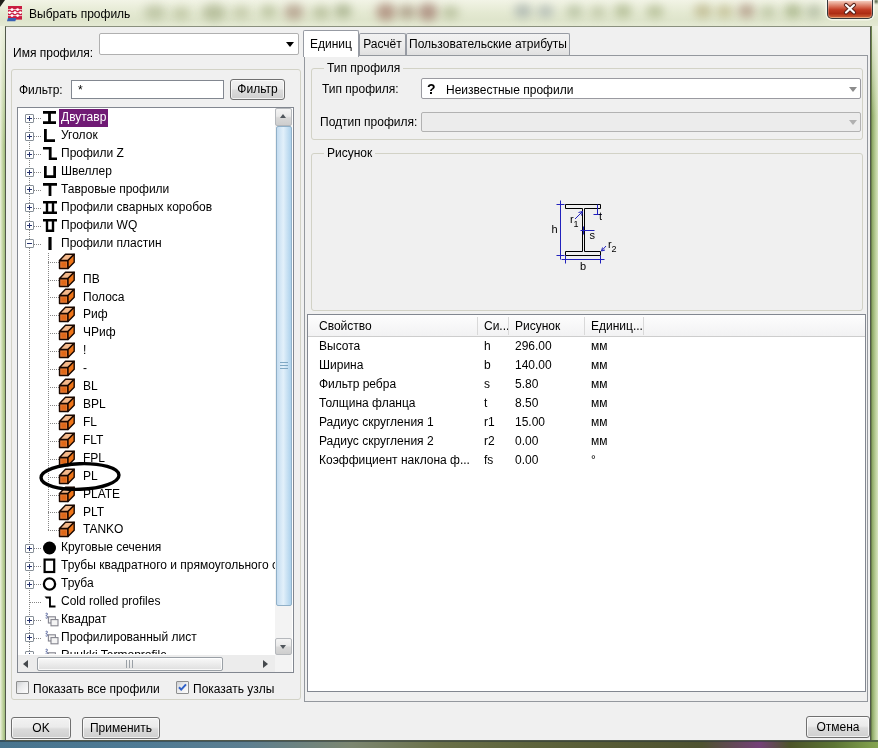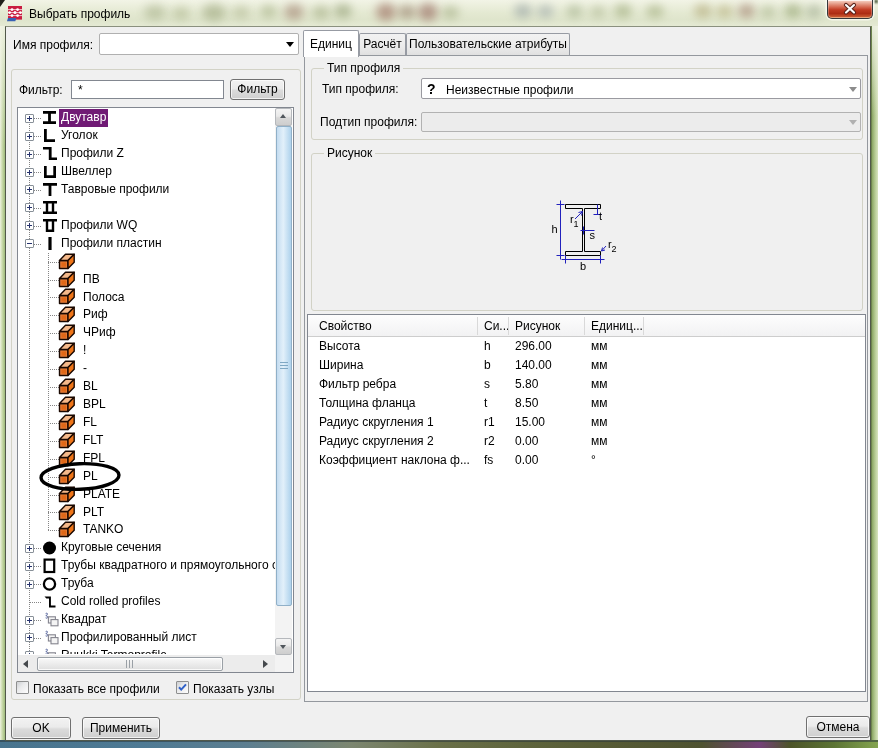--- a/index.html
+++ b/index.html
@@ -127,21 +127,21 @@
     </g>
 </svg>
 <div id="title">Выбрать профиль</div>
 <div id="closebtn"><svg width="44" height="17" viewBox="0 0 44 17">
       <g stroke-linecap="round">
         <path d="M18 5 L26 12.5 M26 5 L18 12.5" stroke="#5a241c" stroke-width="4.2"></path>
         <path d="M18 5 L26 12.5 M26 5 L18 12.5" stroke="#fff" stroke-width="2.1"></path>
       </g>
     </svg></div>
 
-<div class="lbl" style="left:13px;top:38px">Имя профиля:</div>
+<div class="lbl" style="left:13px;top:46px">Имя профиля:</div>
 <div class="combo" style="left:99px;top:33px;width:200px;height:22px"></div>
 <div class="arr-b" style="left:286px;top:42px"></div>
 <div class="group" style="left:11px;top:69px;width:290px;height:631px"></div>
 <div class="lbl" style="left:19px;top:83px">Фильтр:</div>
 <div style="position:absolute;left:71px;top:80px;width:153px;height:19px;background:#fff;border:1px solid #828790;font-size:12px;padding:2px 0 0 6px">*</div>
 <div class="btn7" style="left:230px;top:79px;width:55px;height:21px;line-height:19px">Фильтр</div>
 
 <div id="tree"></div>
 <div id="treec">
 <div class="vdot" style="left:11px;top:10px;height:538px"></div>
@@ -192,20 +192,21 @@
       </svg></div>
 <div class="titem" style="left:41px;top:73px;height:17.92px">Тавровые профили</div>
 <div class="hdot" style="left:16px;top:100px;width:8px"></div>
 <div class="pmbox" style="left:7px;top:95px">
       <span class="pm-h"></span>
       <span class="pm-v"></span>
     </div>
 <div class="ticon" style="left:24px;top:92px"><svg width="16" height="16" viewBox="0 0 16 16">
         <path fill="#000" d="M1 1h14v2.6H1zM1 11.4h14V14H1zM3.8 3.6h2.4v7.8H3.8zM9.8 3.6h2.4v7.8H9.8z"></path>
       </svg></div>
+<div class="titem" style="left:41px;top:91px;height:17.92px">Профили сварных коробов</div>
 <div class="hdot" style="left:16px;top:118px;width:8px"></div>
 <div class="pmbox" style="left:7px;top:113px">
       <span class="pm-h"></span>
       <span class="pm-v"></span>
     </div>
 <div class="ticon" style="left:24px;top:110px"><svg width="16" height="16" viewBox="0 0 16 16">
         <path fill="#000" d="M1 1h14v2.6H1zM3.8 3.6h2.4v7.8H3.8zM9.8 3.6h2.4v7.8H9.8zM3.8 11.4h8.4V14H3.8z"></path>
       </svg></div>
 <div class="titem" style="left:41px;top:109px;height:17.92px">Профили WQ</div>
 <div class="hdot" style="left:16px;top:136px;width:8px"></div>

